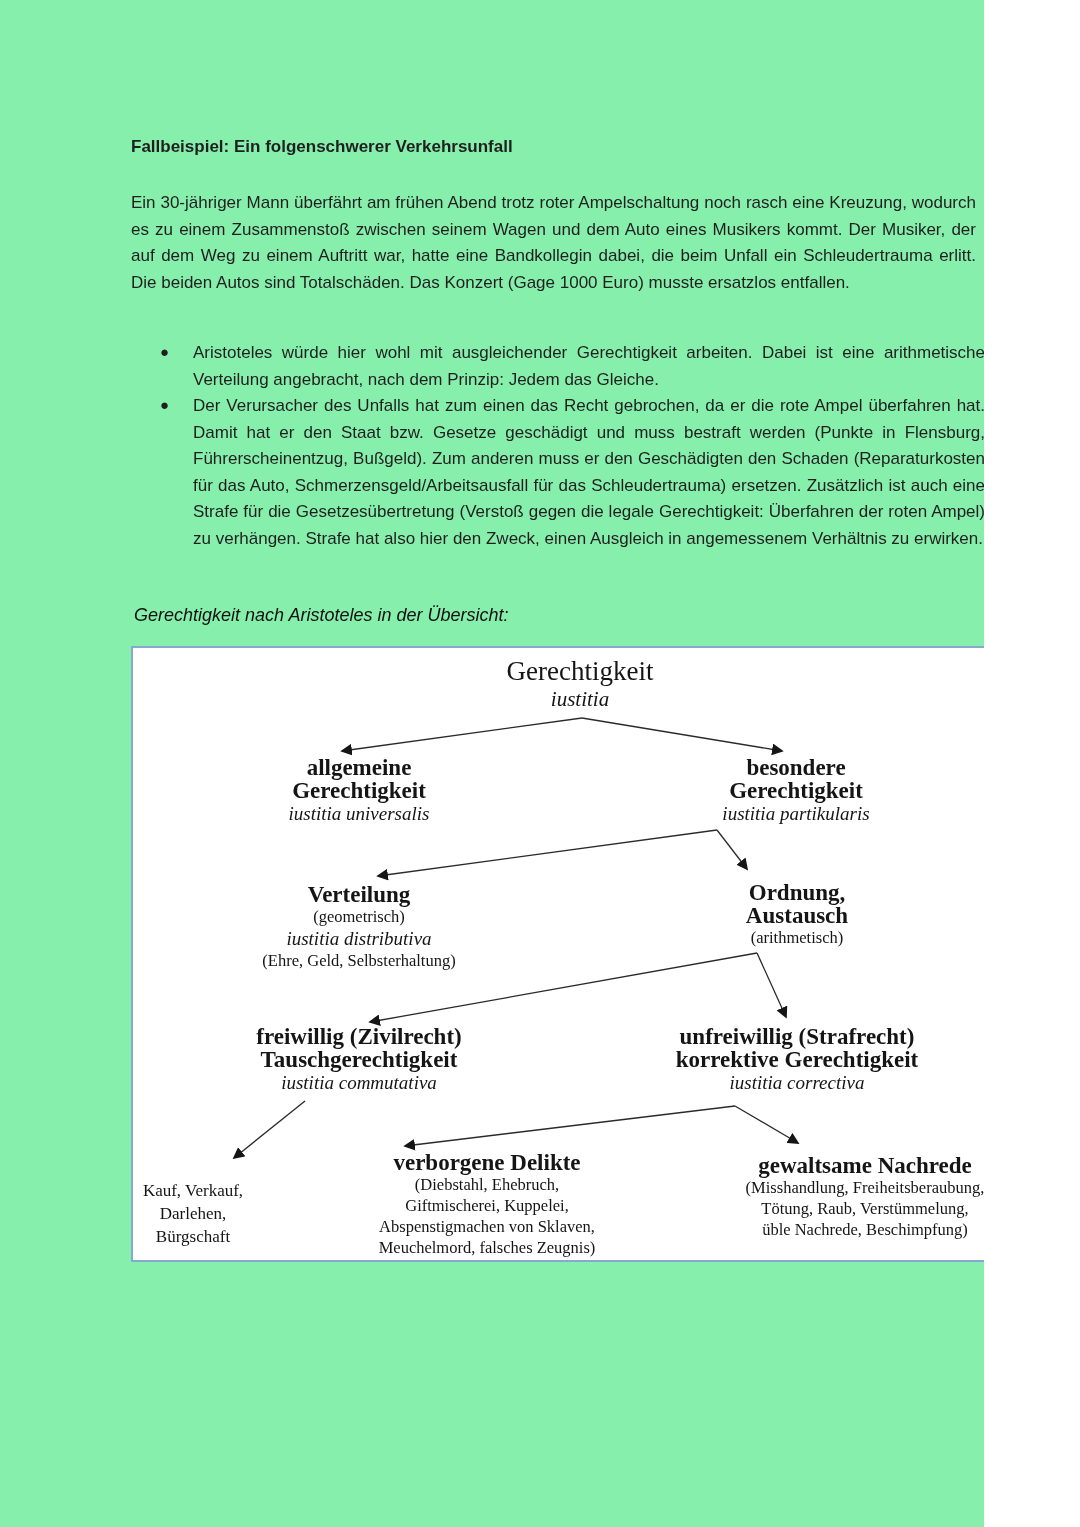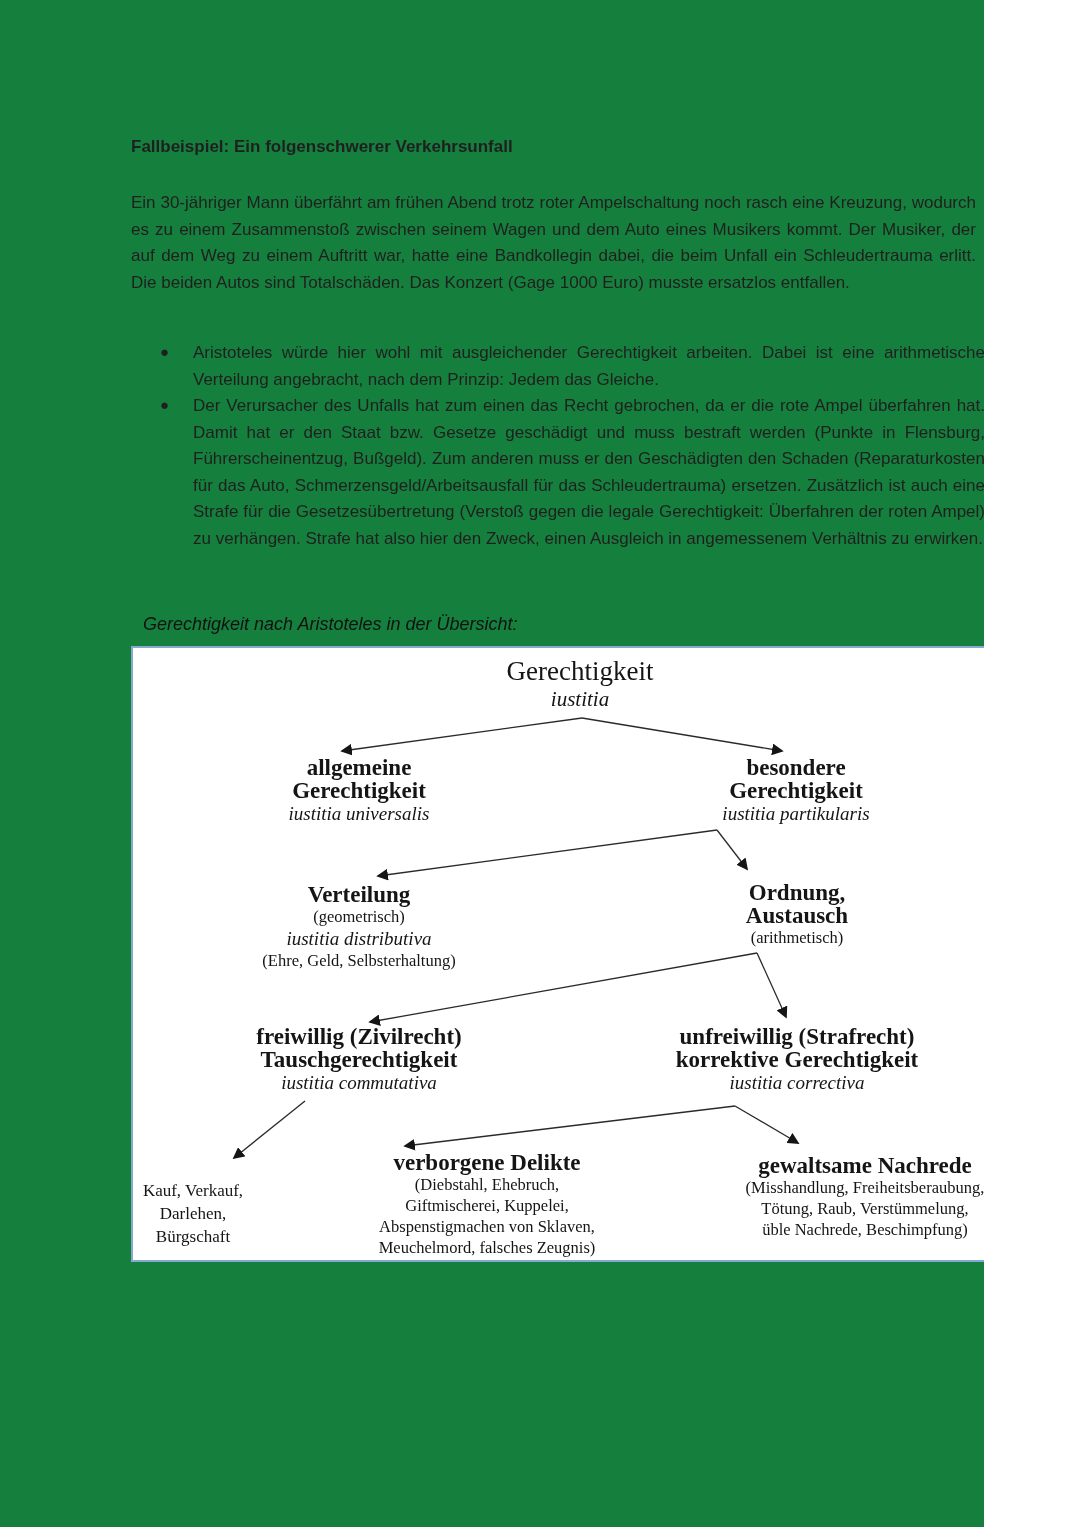--- a/index.html
+++ b/index.html
@@ -1,26 +1,26 @@
 <!DOCTYPE html>
 <html><head>
 <meta charset="utf-8">
 <style>
   html,body{margin:0;padding:0;background:#ffffff;}
-  .page{position:relative;width:984px;height:1527px;background:#15803d;overflow:hidden;
+  .page{position:relative;width:984px;height:1527px;background:#86efac;overflow:hidden;
         font-family:"Liberation Sans",sans-serif;color:#1f1f1f;}
   .case-heading{position:absolute;left:131px;top:134px;width:845px;margin:0;
         font-size:17px;font-weight:bold;line-height:26px;}
   .intro{position:absolute;left:131px;top:190px;width:845px;margin:0;
         font-size:17px;line-height:26.5px;text-align:justify;}
   .bullets{position:absolute;left:158px;top:340px;width:827px;margin:0;padding:0;list-style:none;
         font-size:17px;line-height:26.5px;}
   .bullets li{position:relative;padding-left:35px;text-align:justify;}
   .bullets .marker{position:absolute;left:2px;top:-1px;font-size:15px;}
-  .diagram-caption{position:absolute;left:131px;top:599px;width:845px;margin:12px;
+  .diagram-caption{position:absolute;left:131px;top:599px;width:845px;margin:3px;
         font-size:18px;font-style:italic;line-height:26px;color:#111;}
   .diagram-box{position:absolute;left:131px;top:646px;width:872px;height:616px;
         box-sizing:border-box;border:2px solid #84a9d3;background:#ffffff;
         font-family:"Liberation Serif",serif;color:#151515;}
   .arrows{position:absolute;left:0;top:0;width:868px;height:612px;}
   .node{position:absolute;transform:translateX(-50%);text-align:center;white-space:nowrap;}
   .node div{margin:0;}
   .nb{font-weight:bold;font-size:23px;line-height:23px;}
   .ni{font-style:italic;font-size:19px;line-height:23px;}
   .ns{font-size:16.5px;line-height:21px;}

